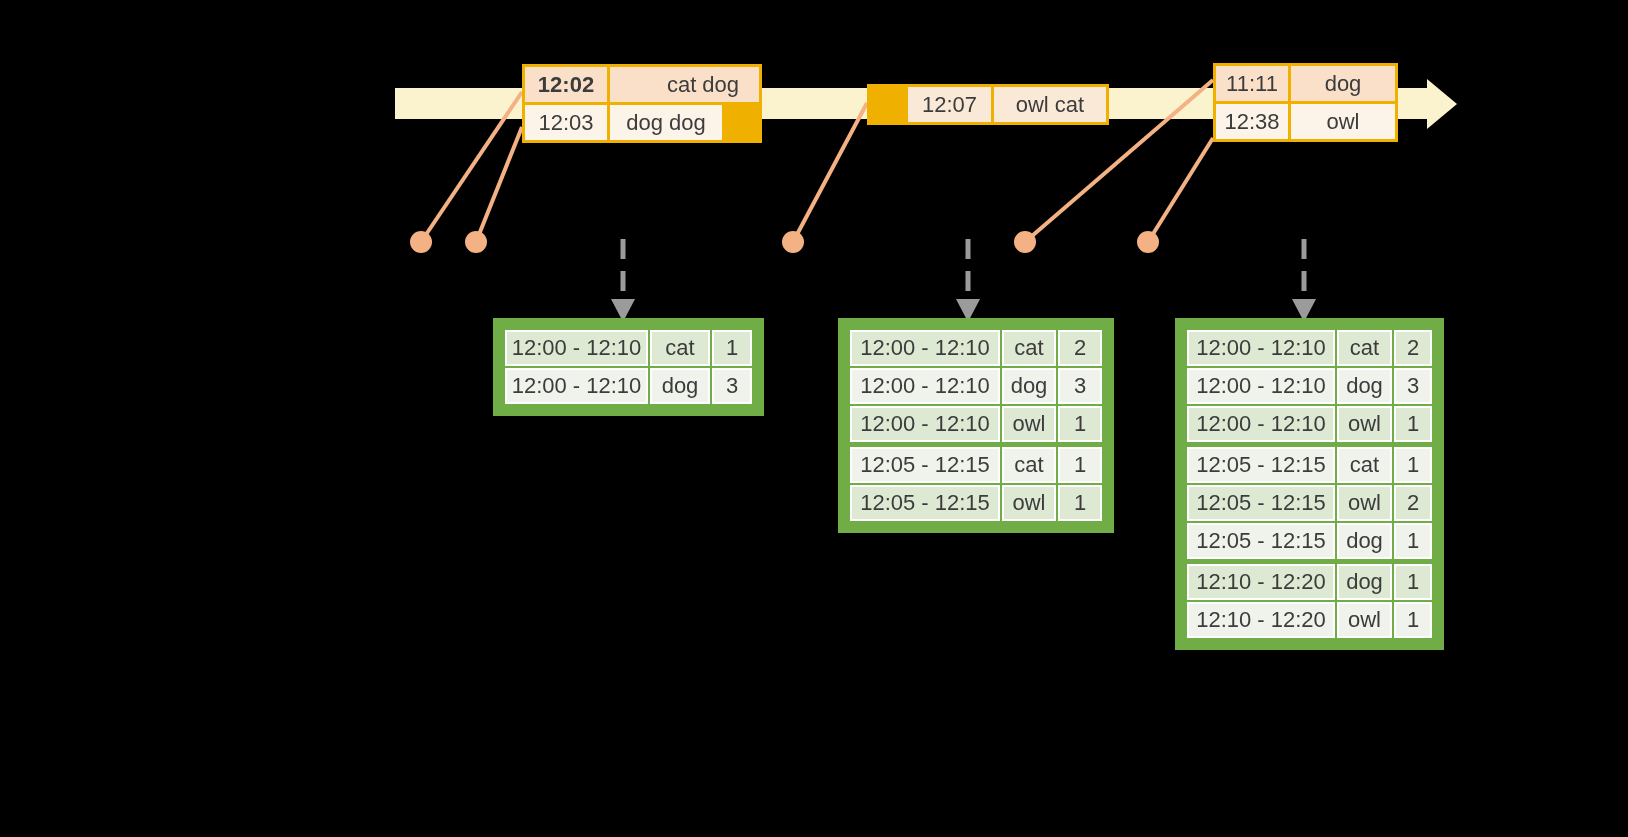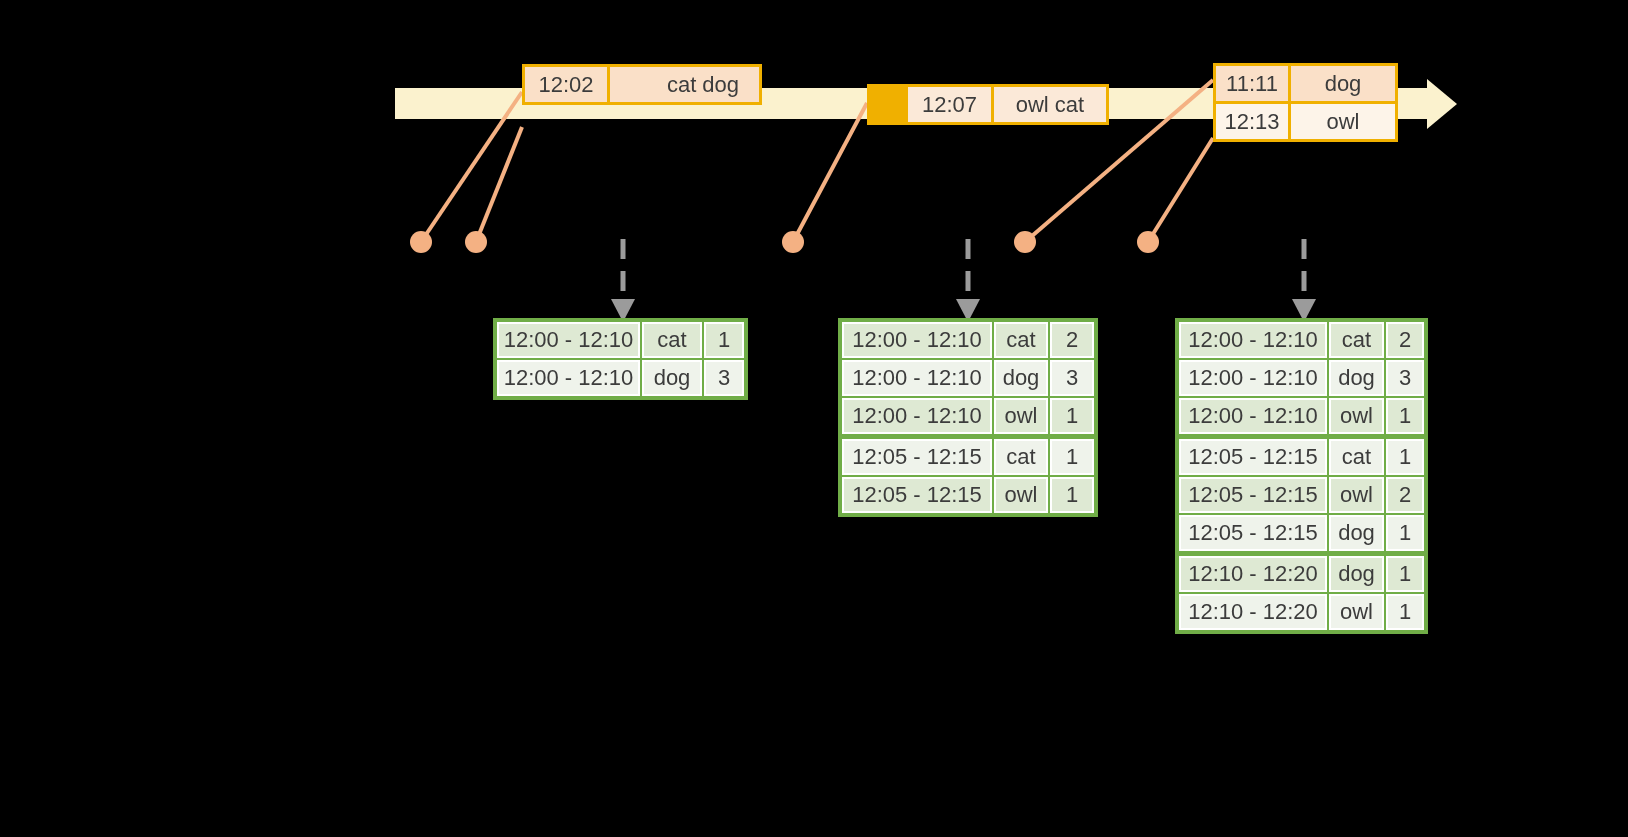--- a/index.html
+++ b/index.html
@@ -28,21 +28,21 @@
   .ocell{
     height:35px;display:flex;align-items:center;justify-content:center;
     font-size:22px;color:var(--text,#3C3C3C);
   }
   .fill-dark{background:var(--input-row-fill-dark,#FAE0C8);}
   .fill-light{background:var(--input-row-fill-light,#FDF4E9);}
   .fill-mid{background:var(--input-row-fill-mid,#FBE9D8);}
 
   .gtable{
     position:absolute;display:flex;flex-direction:column;gap:5px;
-    background:var(--result-table-border,#70AD47);padding:4px;justify-content:center;
+    background:var(--result-table-border,#70AD47);padding:12px;justify-content:center;
   }
   .ggroup{display:flex;flex-direction:column;gap:2px;}
   .grow{display:flex;gap:2px;}
   .gcell{
     height:36px;box-sizing:border-box;border:2px solid #fff;
     display:flex;align-items:center;justify-content:center;
     font-size:22px;color:var(--text,#3C3C3C);
   }
   .gdark{background:var(--result-row-fill-dark,#DEE9D3);}
   .glight{background:var(--result-row-fill-light,#EFF3EB);}
@@ -84,37 +84,41 @@
       <polygon class="trigger-head" points="956,299 980,299 968,322"></polygon>
     </g>
     <g>
       <line class="trigger" x1="1304" y1="239" x2="1304" y2="302"></line>
       <polygon class="trigger-head" points="1292,299 1316,299 1304,322"></polygon>
     </g>
   </svg>
 
   <div class="otable" id="batch-0">
       <div class="orow">
-        <div class="ocell fill-dark" style="width: 82px;">12:02</div>
+        <div class="ocell fill-dark" style="width: 82px; font-weight: bold;">12:02</div>
         <div class="ocell fill-dark" style="width: 112px; padding-left: 37px;">cat dog</div>
+      </div>
+      <div class="orow">
+        <div class="ocell fill-light" style="width: 82px;">12:03</div>
+        <div class="ocell fill-light" style="width: 112px;">dog dog</div>
       </div>
     </div>
   <div class="otable" id="batch-1">
       <div class="orow">
         <div class="ocell fill-mid" style="width: 83px; margin-left: 38px;">12:07</div>
         <div class="ocell fill-mid" style="width: 112px;">owl cat</div>
       </div>
     </div>
   <div class="otable" id="batch-2">
       <div class="orow">
         <div class="ocell fill-dark" style="width: 72px;">11:11</div>
         <div class="ocell fill-dark" style="width: 104px;">dog</div>
       </div>
       <div class="orow">
-        <div class="ocell fill-light" style="width: 72px;">12:13</div>
+        <div class="ocell fill-light" style="width: 72px;">12:38</div>
         <div class="ocell fill-light" style="width: 104px;">owl</div>
       </div>
     </div>
 
   <div class="gtable" id="result-0">
       <div class="ggroup">
         <div class="grow">
           <div class="gcell gdark" style="width: 143px;">12:00 - 12:10</div>
           <div class="gcell gdark" style="width: 60px;">cat</div>
           <div class="gcell gdark" style="width: 40px;">1</div>

